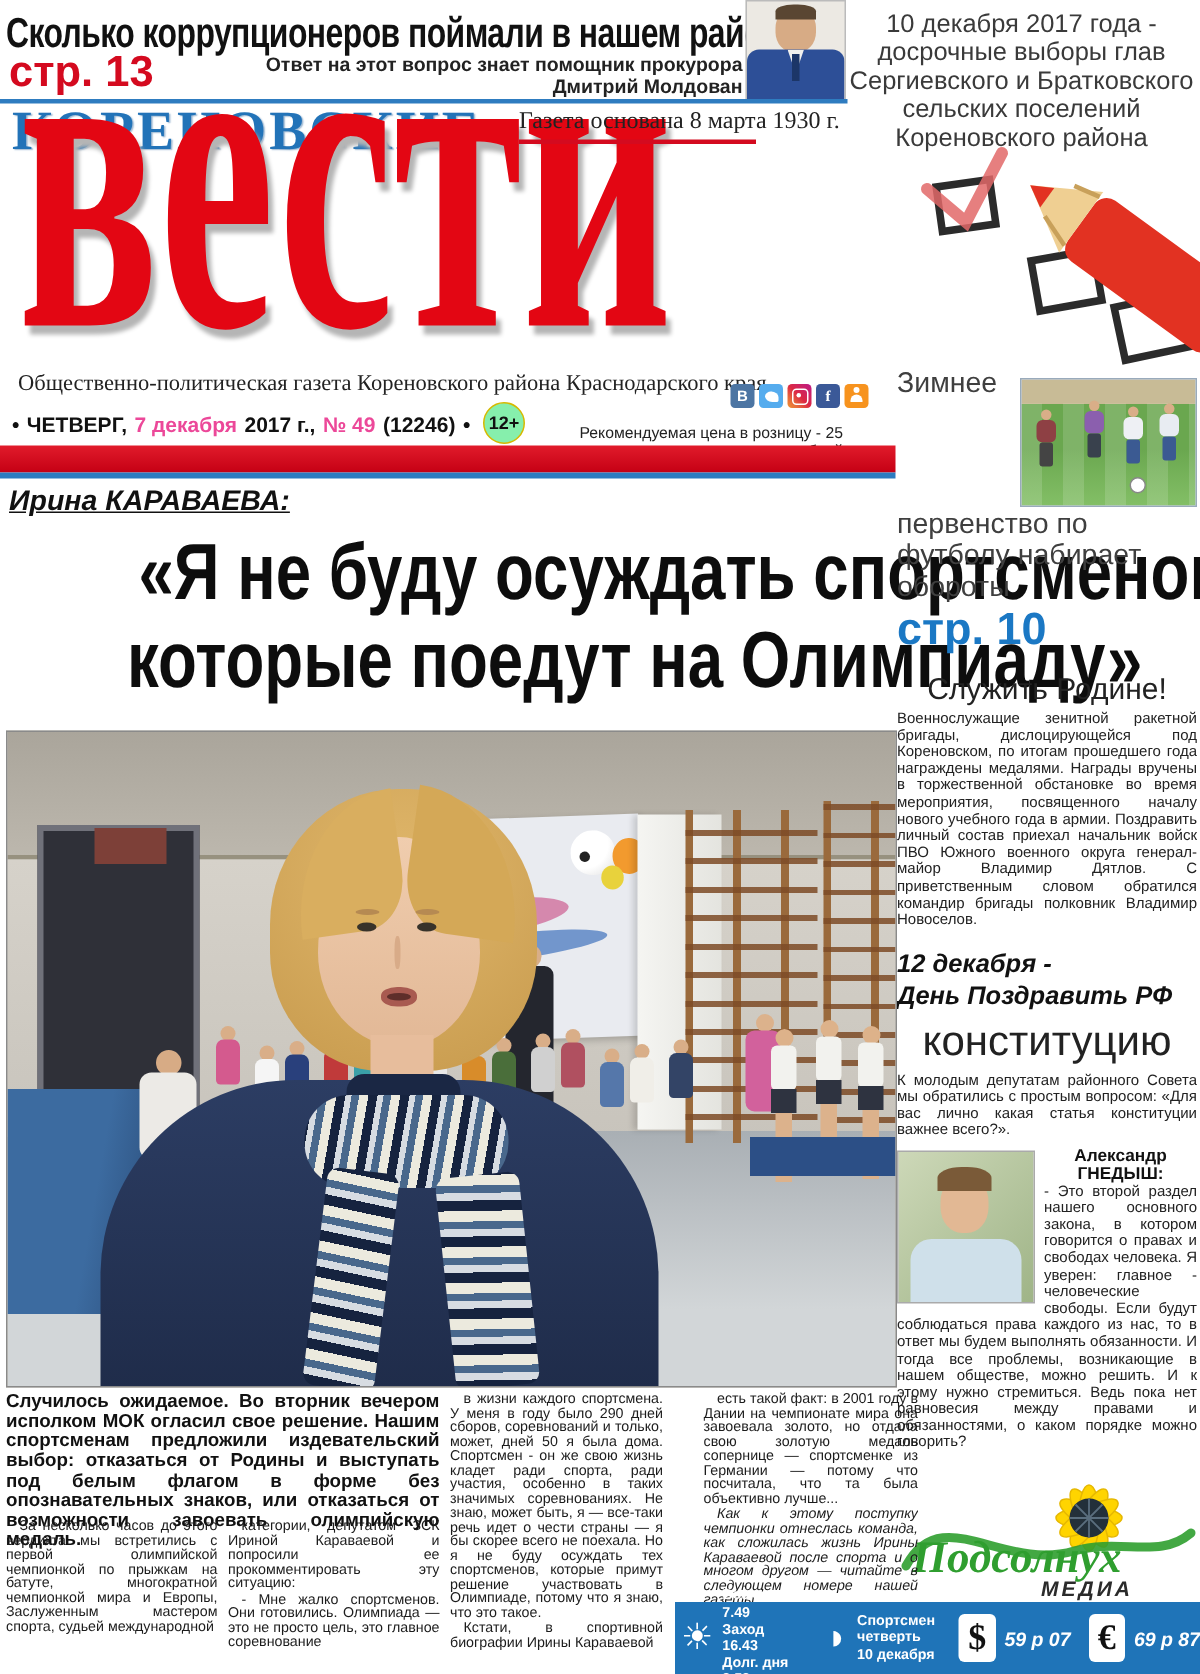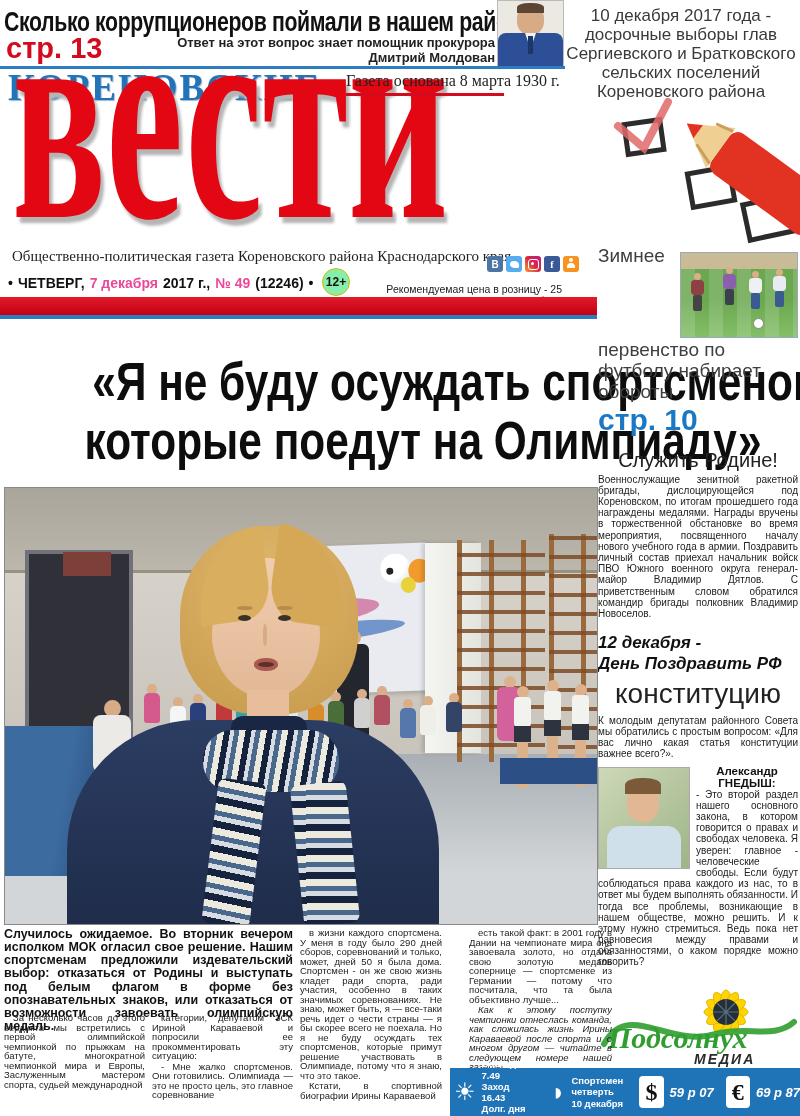--- a/index.html
+++ b/index.html
@@ -225,20 +225,21 @@
       <g transform="rotate(36 140 70)">
         <rect x="118" y="44" width="120" height="50" rx="10" fill="#e23222"></rect>
         <polygon points="118,44 118,94 76,69" fill="#efcf92"></polygon>
         <polygon points="90,61 76,69 90,77" fill="#e23222"></polygon>
         <line x1="100" y1="52" x2="118" y2="48" stroke="#c8a05a" stroke-width="3"></line>
         <line x1="96" y1="80" x2="118" y2="88" stroke="#c8a05a" stroke-width="3"></line>
       </g>
     </svg>
   </div>
 
+  <div class="abs kicker" style="left:6px;top:324px;">Ирина КАРАВАЕВА:</div>
   <div class="abs bighead" style="left:0;top:352px;width:597px;">
     <span>«Я не буду осуждать спортсменов,</span><br>
     <span>которые поедут на Олимпиаду»</span>
   </div>
 
   <div id="rightcol">
     <div>
       <div class="footphoto">
         <i class="stripes"></i>
         <span class="player" style="left:10px;top:20px;">

